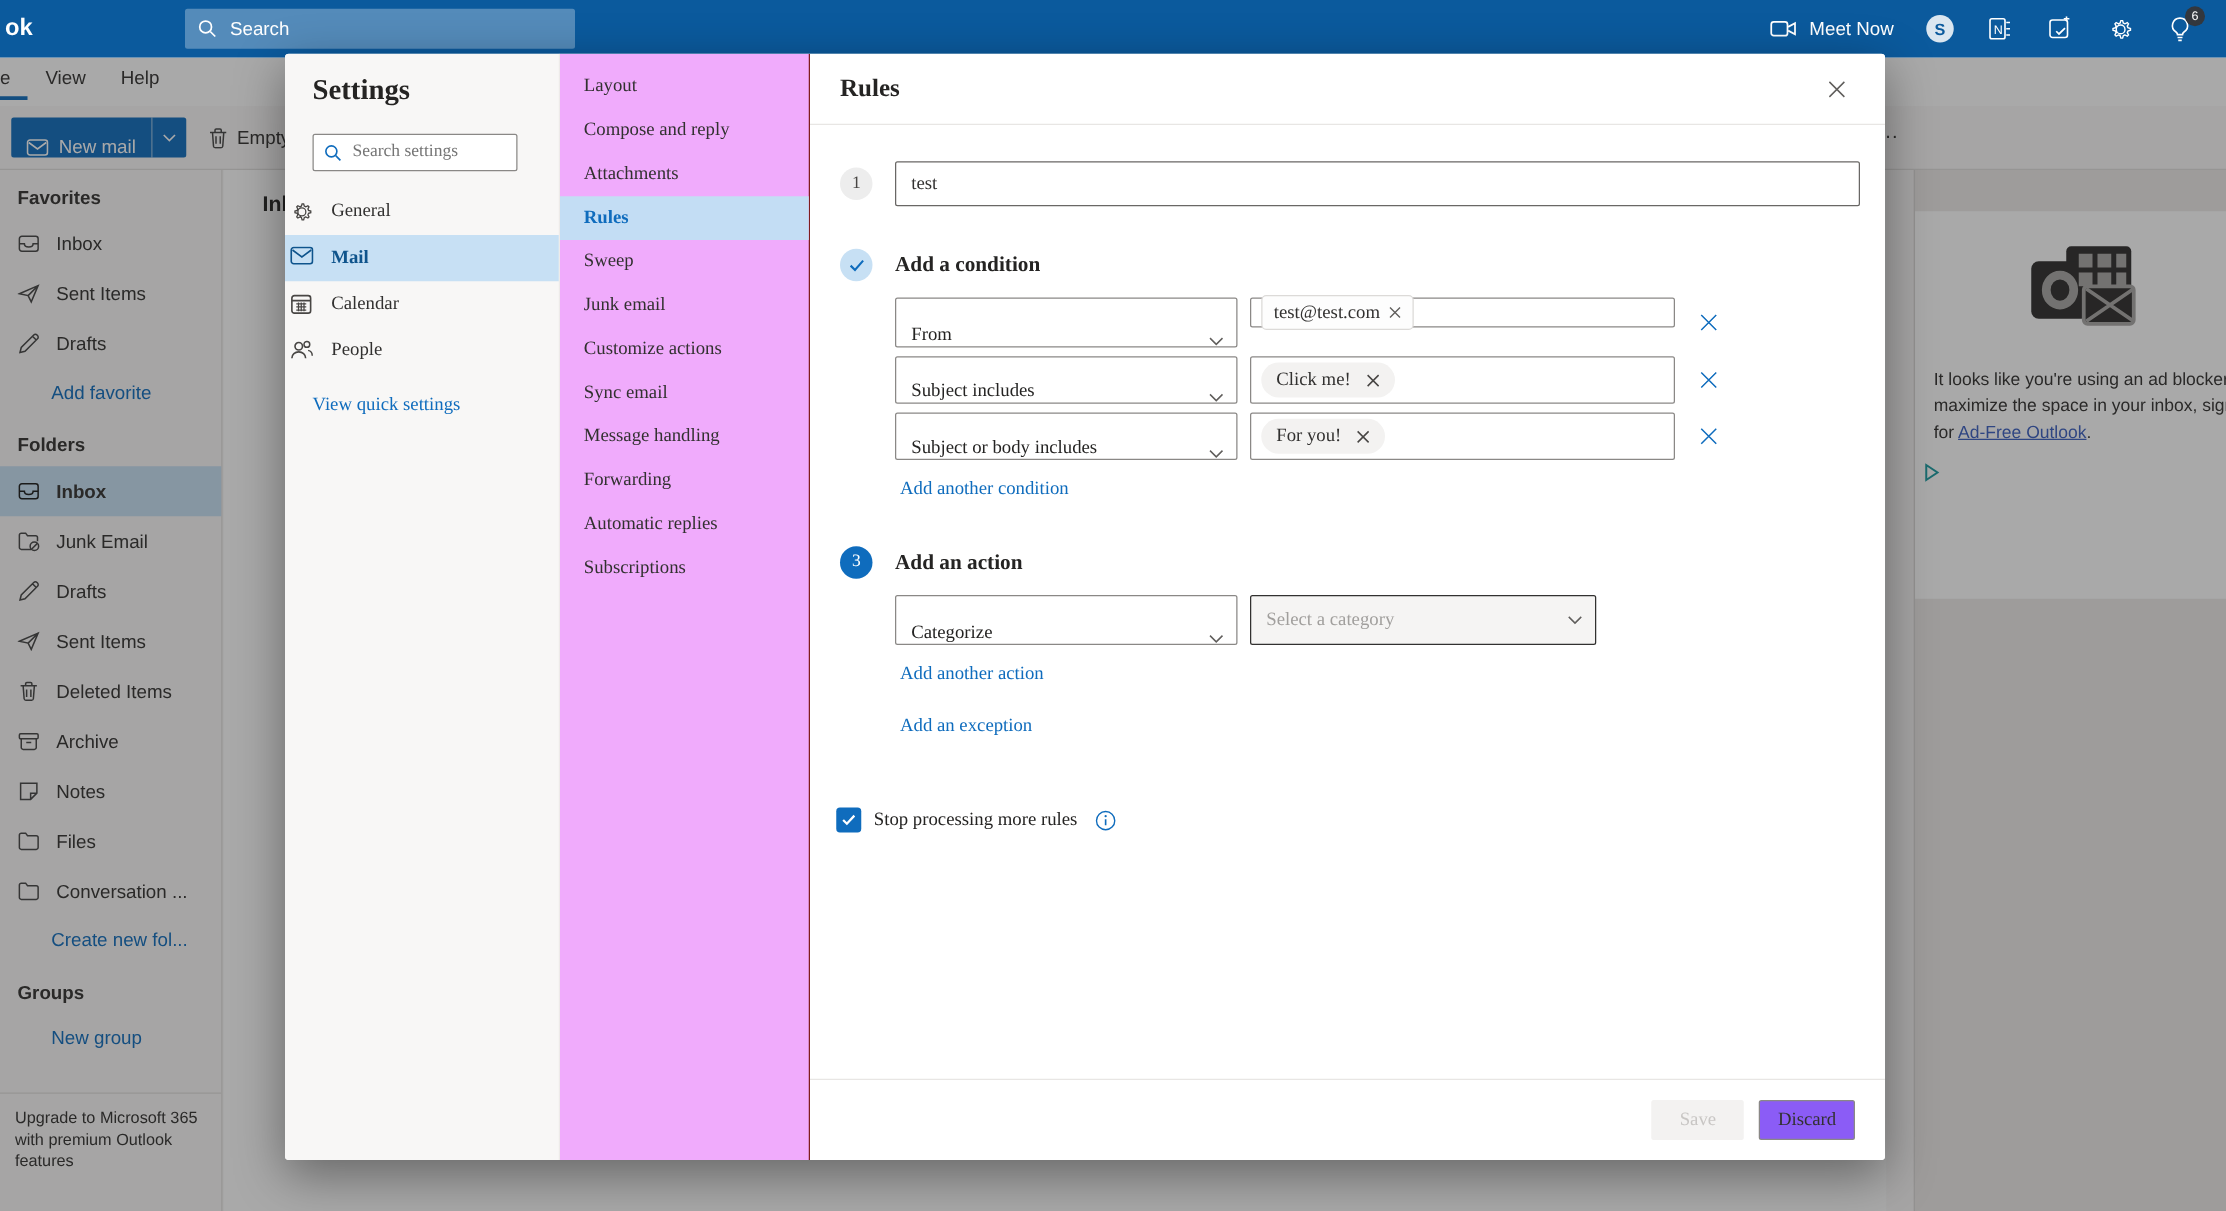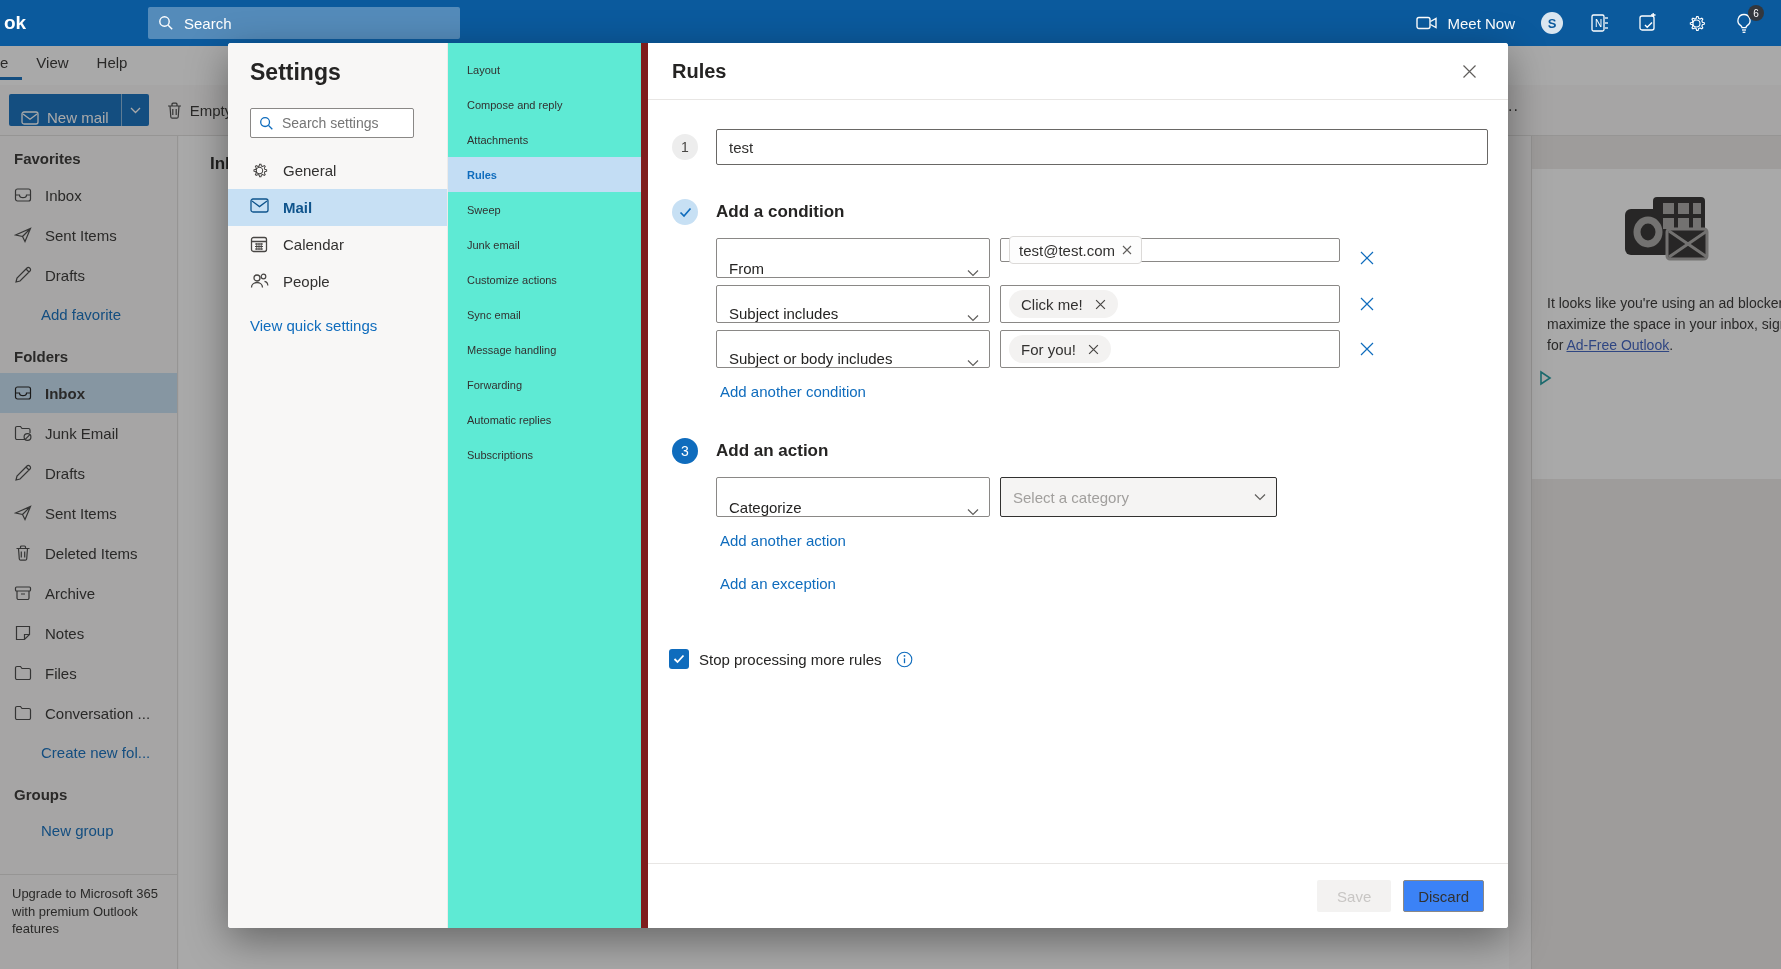--- a/index.html
+++ b/index.html
@@ -52,34 +52,34 @@
   .adcard { position:absolute; left:0; top:33px; width:250px; height:310px; background:#fff; padding:14px 0 0 15px; }
   .adlogo { display:block; margin:6px 0 18px 68px; }
   .adtext { font-size:14px; line-height:1.5; color:#323130; white-space:nowrap; }
   .adtext a { color:#3b5fc0; text-decoration:underline; }
   .adchoices { margin-top:14px; margin-left:-10px; }
 
   .overlay { position:absolute; left:0; top:0; width:1781px; height:923px; background:rgba(30,30,30,0.38); z-index:10; }
 
   
   .dialog { position:absolute; left:228px; top:43px; width:1280px; height:885px; background:#fff;
-    z-index:60; box-shadow:0 12px 40px rgba(0,0,0,.4); border-radius:3px; display:flex; overflow:hidden; }
+    z-index:60; box-shadow:0 12px 40px rgba(0,0,0,.4); border-radius:3px; display:flex; overflow:hidden;font-family:Liberation Serif, serif; }
   .col1 { width:220px; background:#f8f7f6; border-right:1px solid #edebe9; padding:16px 12px 0 22px; }
   .col1 h1 { font-size:23px; font-weight:600; color:#252423; margin-bottom:22px; }
   .set-search { width:164px; height:30px; border:1px solid #8a8886; border-radius:2px; background:#fff;
     display:flex; align-items:center; gap:8px; padding:0 8px; margin-bottom:14px; }
   .set-search input { border:0; outline:0; width:130px; font-size:14px; color:#323130; background:transparent;
     font-family:inherit; }
   .set-nav-item { height:37px; display:flex; align-items:center; gap:14px; font-size:15px; color:#323130;
-    margin:0 -12px 0 -22px; padding-left:22px; }
+    margin:0 -12px 0 -22px; padding-left:4px; }
   .set-nav-item.sel { background:#c7e0f4; color:#0f548c; font-weight:600; }
   .quick-link { color:#0f6cbd; font-size:15px; margin-top:17px; padding-left:0px; display:block; }
   .nav-ic { width:19px; height:19px; flex:0 0 19px; }
 
-  .col2 { width:200px; background:#5eead4; border-right:7px solid #7f1d1d; padding-top:9px; font-size:11px; color:#323130; }
+  .col2 { width:200px; background:#f0abfc; border-right:1px solid #7f1d1d; padding-top:9px; font-size:15px; color:#323130; }
   .cat-item { height:35px; display:flex; align-items:center; padding-left:19px; }
   .cat-item.sel { background:#c3ddf4; color:#0f6cbd; font-weight:700; }
 
   .col3 { flex:1; position:relative; background:#fff; }
   .r-title { height:57px; border-bottom:1px solid #e8e6e4; display:flex; align-items:center; padding:0 24px; }
   .r-title h2 { font-size:20px; font-weight:600; color:#252423; flex:1; }
   .r-close { width:30px; height:30px; display:flex; align-items:center; justify-content:center; color:#605e5c; }
   .r-body { position:absolute; left:0; top:57px; right:0; bottom:65px; padding:29px 24px 0 24px; }
 
   .step-sec { position:relative; padding-left:44px; }
@@ -115,21 +115,21 @@
   .stoprow { display:flex; align-items:center; gap:10px; margin-top:56px; margin-left:-3px; }
   .chk { width:20px; height:20px; background:#0f6cbd; border-radius:3px; display:flex; align-items:center; justify-content:center; }
   .stoprow span.txt { font-size:15px; color:#252423; }
   .info-ic { margin-left:4px; }
 
   .r-footer { position:absolute; left:0; bottom:0; right:0; height:65px; border-top:1px solid #e8e6e4;
     display:flex; align-items:center; justify-content:flex-end; gap:12px; padding-right:24px; }
   .btn { height:32px; min-width:74px; border-radius:2px; font-size:15px; display:flex; align-items:center;
     justify-content:center; padding:0 14px; font-family:inherit; }
   .btn-disabled { background:#f3f2f1; color:#c8c6c4; border:none; }
-  .btn-secondary { background:#3b82f6; color:#323130; border:1px solid #8a8886; }
+  .btn-secondary { background:#8b5cf6; color:#323130; border:1px solid #8a8886; }
 
   svg { display:block; }
 </style>
 </head>
 <body>
 
 <div class="topbar">
   <div class="logo-partial">ok</div>
   <div class="top-search">
     <span>

